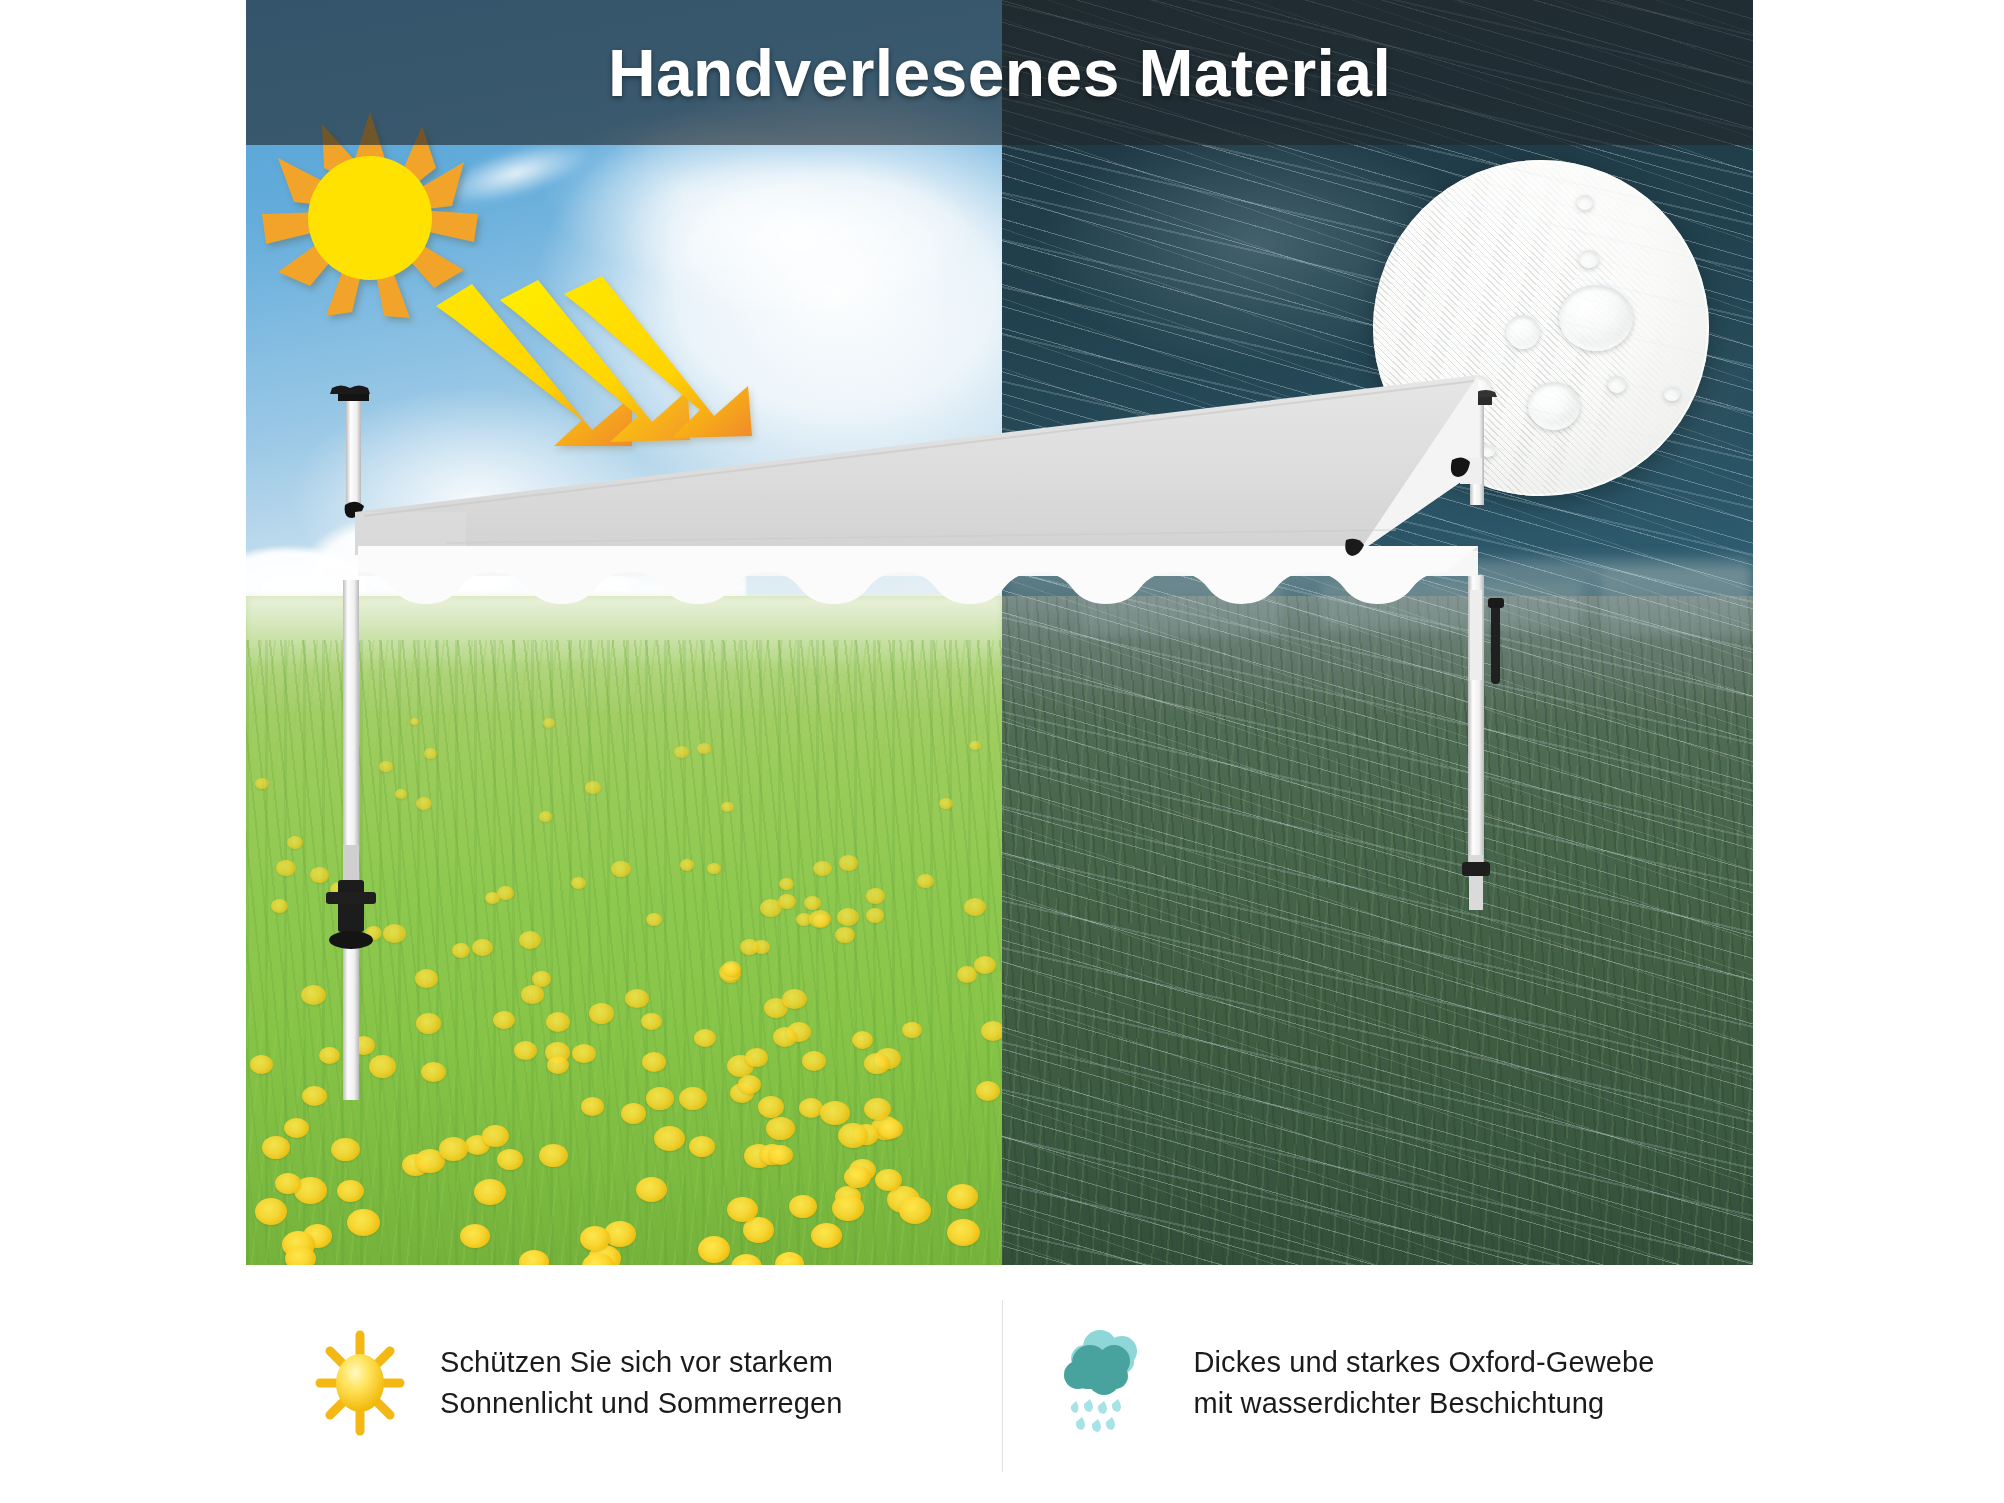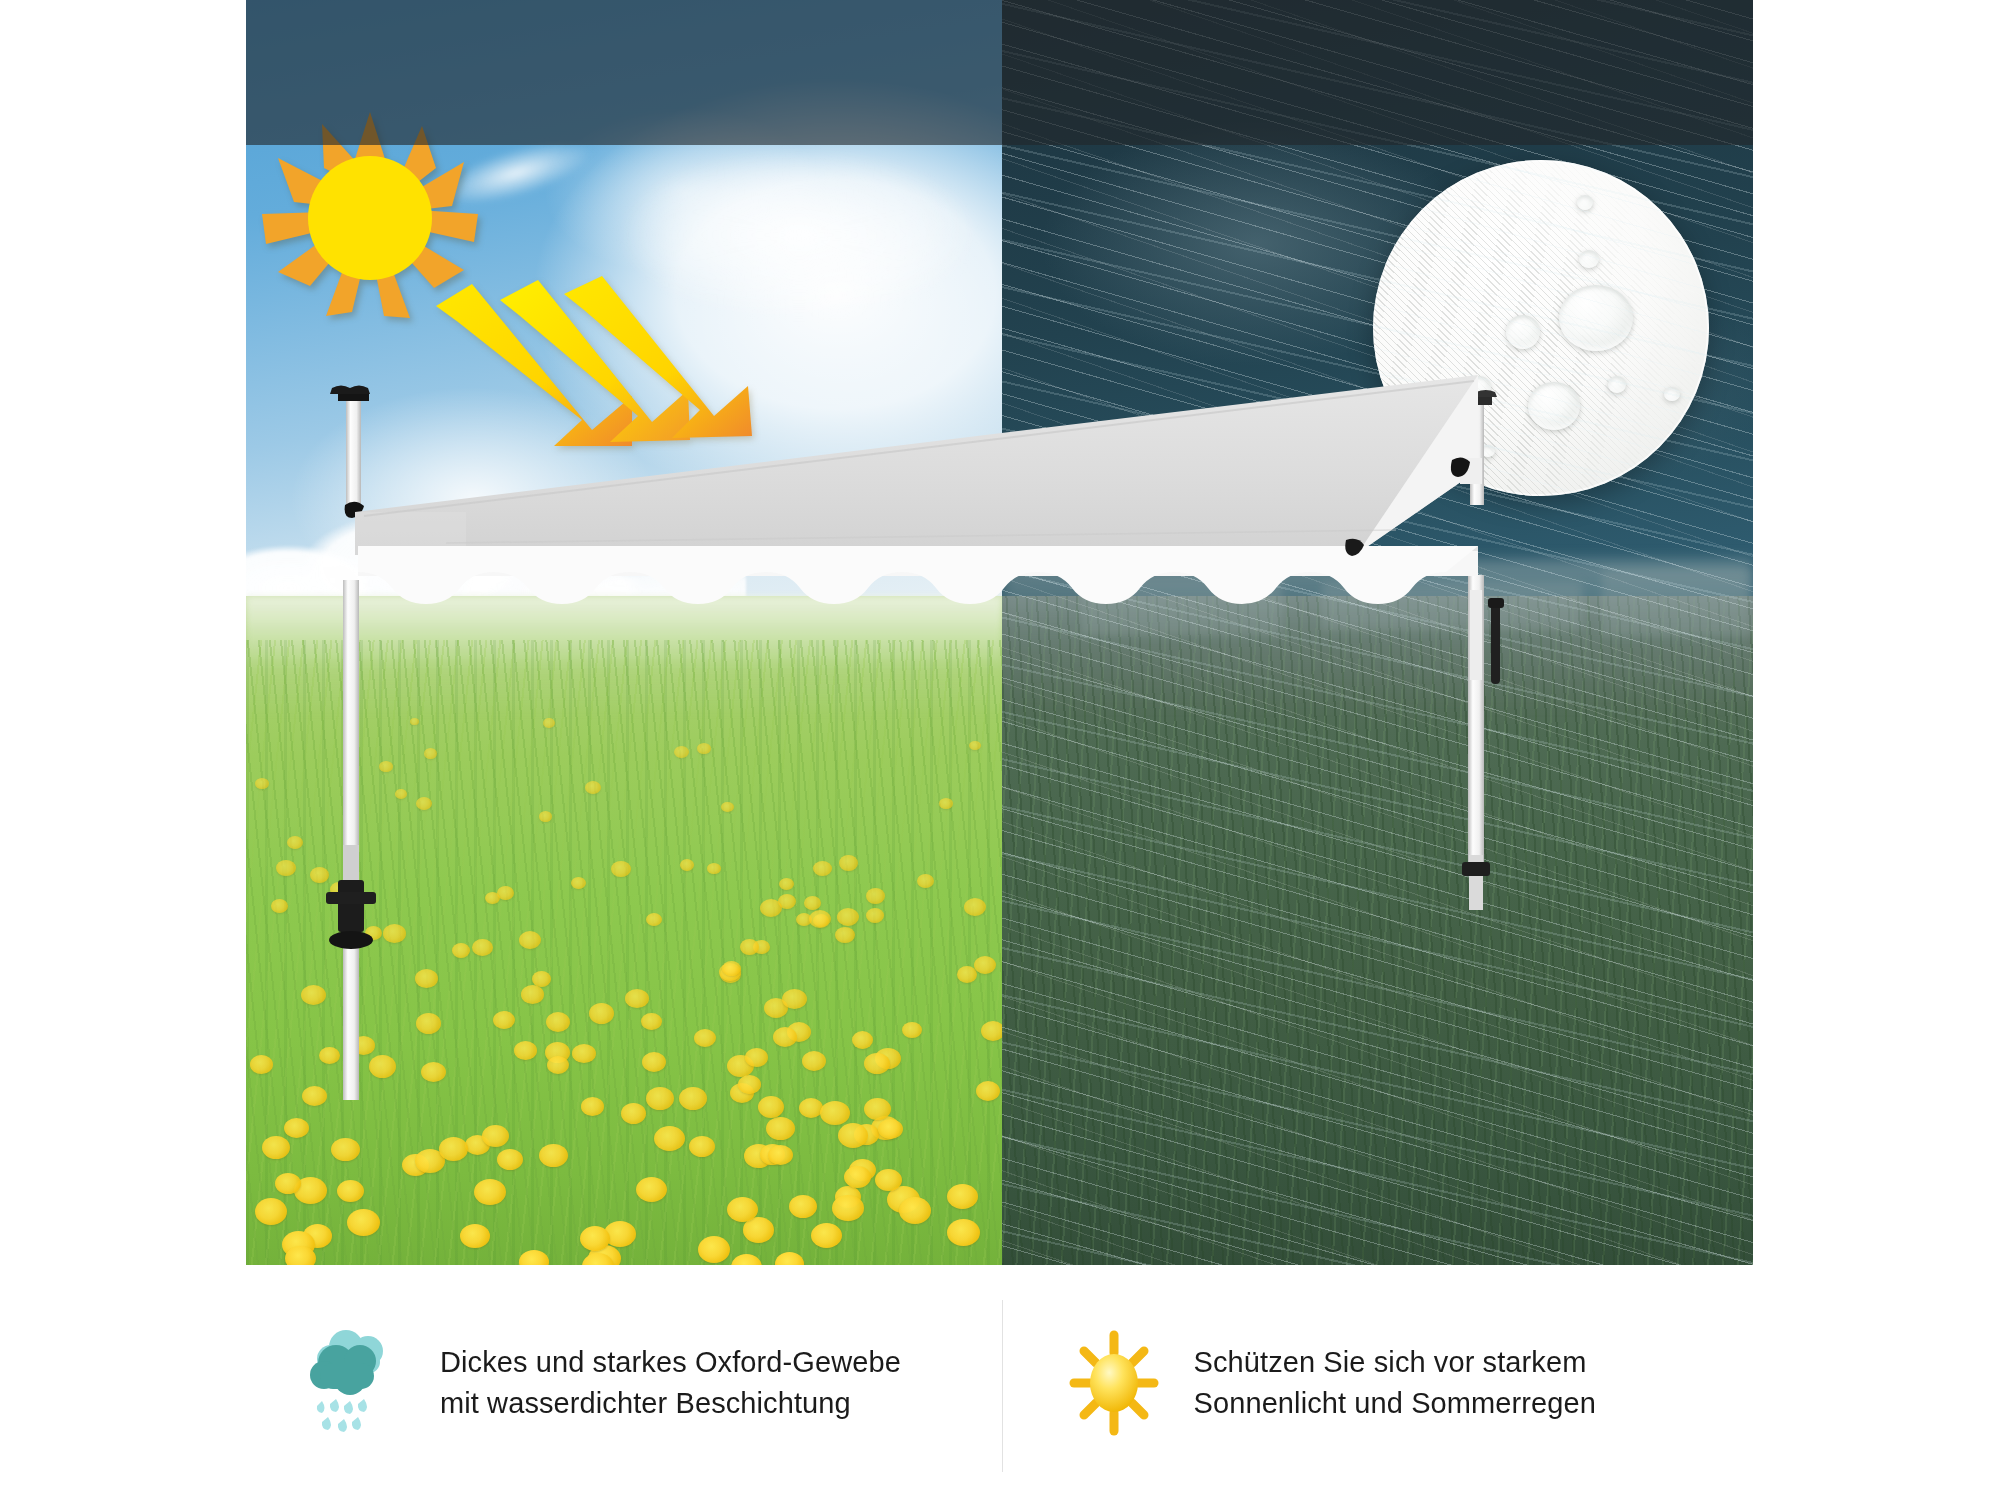--- a/index.html
+++ b/index.html
@@ -413,55 +413,25 @@
                  L1232 546 L112 546 Z" fill="#fbfbfb"></path>
 
         <path d="M1214 458 h22 v26 h-22 z" fill="#efefef"></path>
         <path d="M1206 460 q10 -6 18 2 q-2 14 -12 15 q-10 -1 -6 -17 z" fill="#151515"></path>
 
         <path d="M1100 540 q12 -4 18 5 q-4 10 -12 11 q-9 -2 -6 -16 z" fill="#1a1a1a"></path>
       </svg>
     </div>
 
     <div class="band"></div>
+    <div class="band-title">Handverlesenes Material</div>
   </div>
 
   <div class="cap-divider"></div>
   <div class="captions">
-
-    <div class="cap">
-      <div class="cap-icon">
-        <svg width="108" height="120" viewBox="0 0 108 120">
-          <g fill="#8fd6d8">
-            <circle cx="40" cy="24" r="17"></circle>
-            <circle cx="62" cy="28" r="15"></circle>
-            <circle cx="25" cy="36" r="14"></circle>
-            <rect x="22" y="28" width="52" height="22" rx="11"></rect>
-          </g>
-          <g fill="#48a39f">
-            <circle cx="30" cy="40" r="18"></circle>
-            <circle cx="54" cy="38" r="16"></circle>
-            <circle cx="18" cy="52" r="14"></circle>
-            <circle cx="44" cy="56" r="16"></circle>
-            <rect x="14" y="40" width="54" height="26" rx="13"></rect>
-          </g>
-          <g fill="#a7e2e6">
-            <path d="M16 78 q5 8 0 12 q-6 -1 -5 -7 z"></path>
-            <path d="M30 76 q6 9 0 13 q-7 -1 -6 -8 z"></path>
-            <path d="M44 78 q6 9 0 13 q-7 -1 -6 -8 z"></path>
-            <path d="M58 76 q6 9 0 13 q-7 -1 -6 -8 z"></path>
-            <path d="M22 94 q6 9 0 13 q-7 -1 -6 -8 z"></path>
-            <path d="M38 96 q6 9 0 13 q-7 -1 -6 -8 z"></path>
-            <path d="M52 94 q6 9 0 13 q-7 -1 -6 -8 z"></path>
-          </g>
-        </svg>
-      </div>
-      <div class="cap-text">Dickes und starkes Oxford-Gewebe
-mit wasserdichter Beschichtung</div>
-    </div>
 
     <div class="cap">
       <div class="cap-icon">
         <svg width="108" height="120" viewBox="0 0 108 120">
           <defs>
             <radialGradient id="cs" cx="40%" cy="32%" r="72%">
               <stop offset="0%" stop-color="#fff9c4"></stop>
               <stop offset="40%" stop-color="#ffe35c"></stop>
               <stop offset="100%" stop-color="#f0b400"></stop>
             </radialGradient>
@@ -476,14 +446,45 @@
             <line x1="84" y1="28" x2="72" y2="40"></line>
             <line x1="36" y1="80" x2="24" y2="92"></line>
           </g>
           <ellipse cx="54" cy="60" rx="24" ry="29" fill="url(#cs)"></ellipse>
         </svg>
       </div>
       <div class="cap-text">Schützen Sie sich vor starkem
 Sonnenlicht und Sommerregen</div>
     </div>
 
+    <div class="cap">
+      <div class="cap-icon">
+        <svg width="108" height="120" viewBox="0 0 108 120">
+          <g fill="#8fd6d8">
+            <circle cx="40" cy="24" r="17"></circle>
+            <circle cx="62" cy="28" r="15"></circle>
+            <circle cx="25" cy="36" r="14"></circle>
+            <rect x="22" y="28" width="52" height="22" rx="11"></rect>
+          </g>
+          <g fill="#48a39f">
+            <circle cx="30" cy="40" r="18"></circle>
+            <circle cx="54" cy="38" r="16"></circle>
+            <circle cx="18" cy="52" r="14"></circle>
+            <circle cx="44" cy="56" r="16"></circle>
+            <rect x="14" y="40" width="54" height="26" rx="13"></rect>
+          </g>
+          <g fill="#a7e2e6">
+            <path d="M16 78 q5 8 0 12 q-6 -1 -5 -7 z"></path>
+            <path d="M30 76 q6 9 0 13 q-7 -1 -6 -8 z"></path>
+            <path d="M44 78 q6 9 0 13 q-7 -1 -6 -8 z"></path>
+            <path d="M58 76 q6 9 0 13 q-7 -1 -6 -8 z"></path>
+            <path d="M22 94 q6 9 0 13 q-7 -1 -6 -8 z"></path>
+            <path d="M38 96 q6 9 0 13 q-7 -1 -6 -8 z"></path>
+            <path d="M52 94 q6 9 0 13 q-7 -1 -6 -8 z"></path>
+          </g>
+        </svg>
+      </div>
+      <div class="cap-text">Dickes und starkes Oxford-Gewebe
+mit wasserdichter Beschichtung</div>
+    </div>
+
   </div>
 </div>
 
 </body></html>

